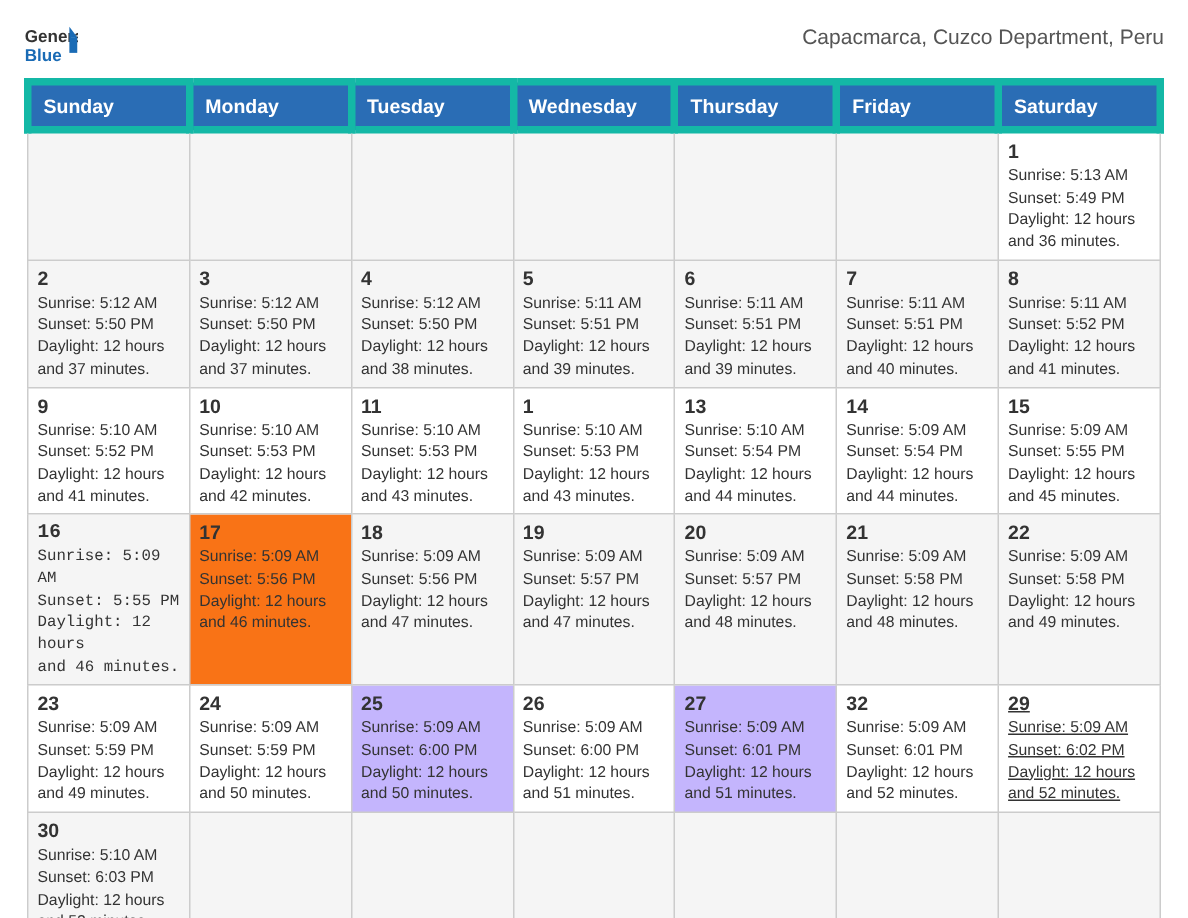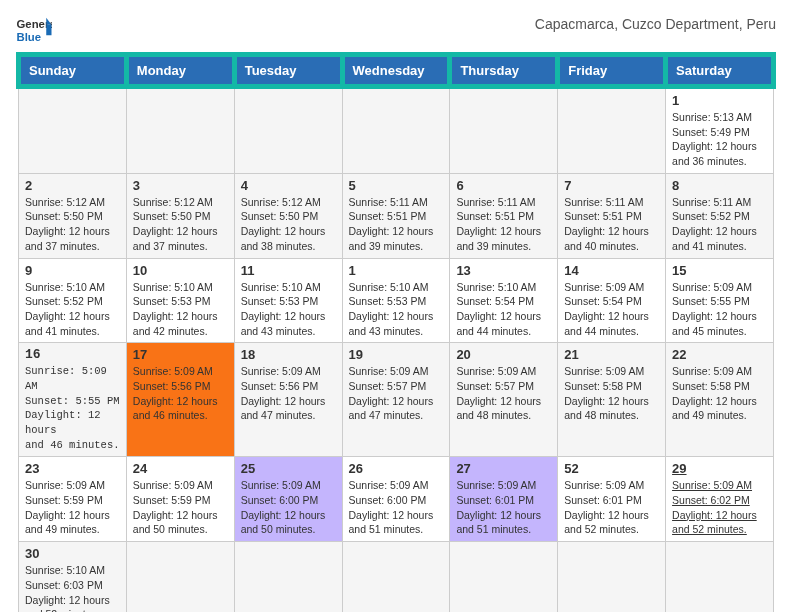--- a/index.html
+++ b/index.html
@@ -310,21 +310,21 @@
 and 51 minutes.</div>
         </td>
         <td style="background: #c4b5fd; margin-top: 22px;">
           <span class="day-number">27</span>
           <div class="day-info" style="white-space: pre-line;">Sunrise: 5:09 AM
 Sunset: 6:01 PM
 Daylight: 12 hours
 and 51 minutes.</div>
         </td>
         <td style="background: rgb(255, 255, 255);">
-          <span class="day-number">52</span>
+          <span class="day-number">32</span>
           <div class="day-info" style="white-space: pre-line;">Sunrise: 5:09 AM
 Sunset: 6:01 PM
 Daylight: 12 hours
 and 52 minutes.</div>
         </td>
         <td style="background: rgb(255, 255, 255); text-decoration: underline;">
           <span class="day-number">29</span>
           <div class="day-info" style="white-space: pre-line;">Sunrise: 5:09 AM
 Sunset: 6:02 PM
 Daylight: 12 hours

